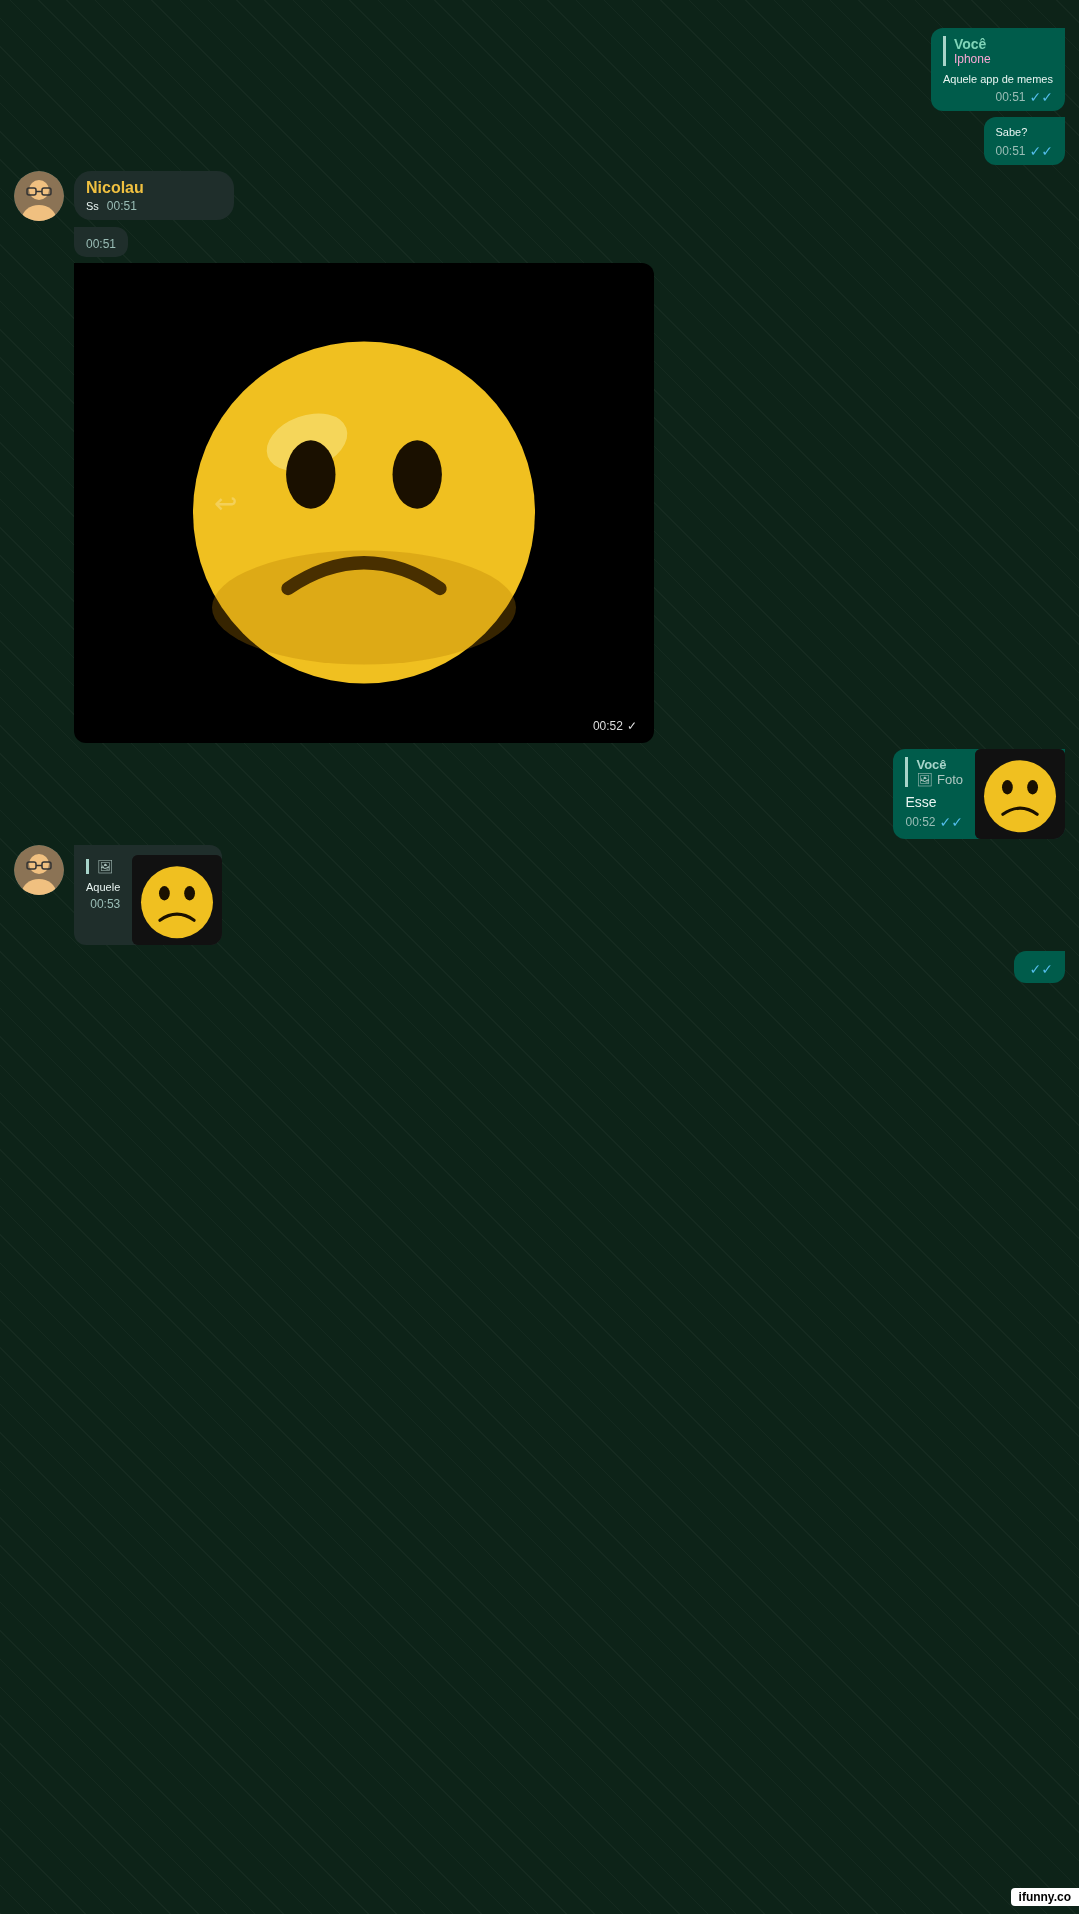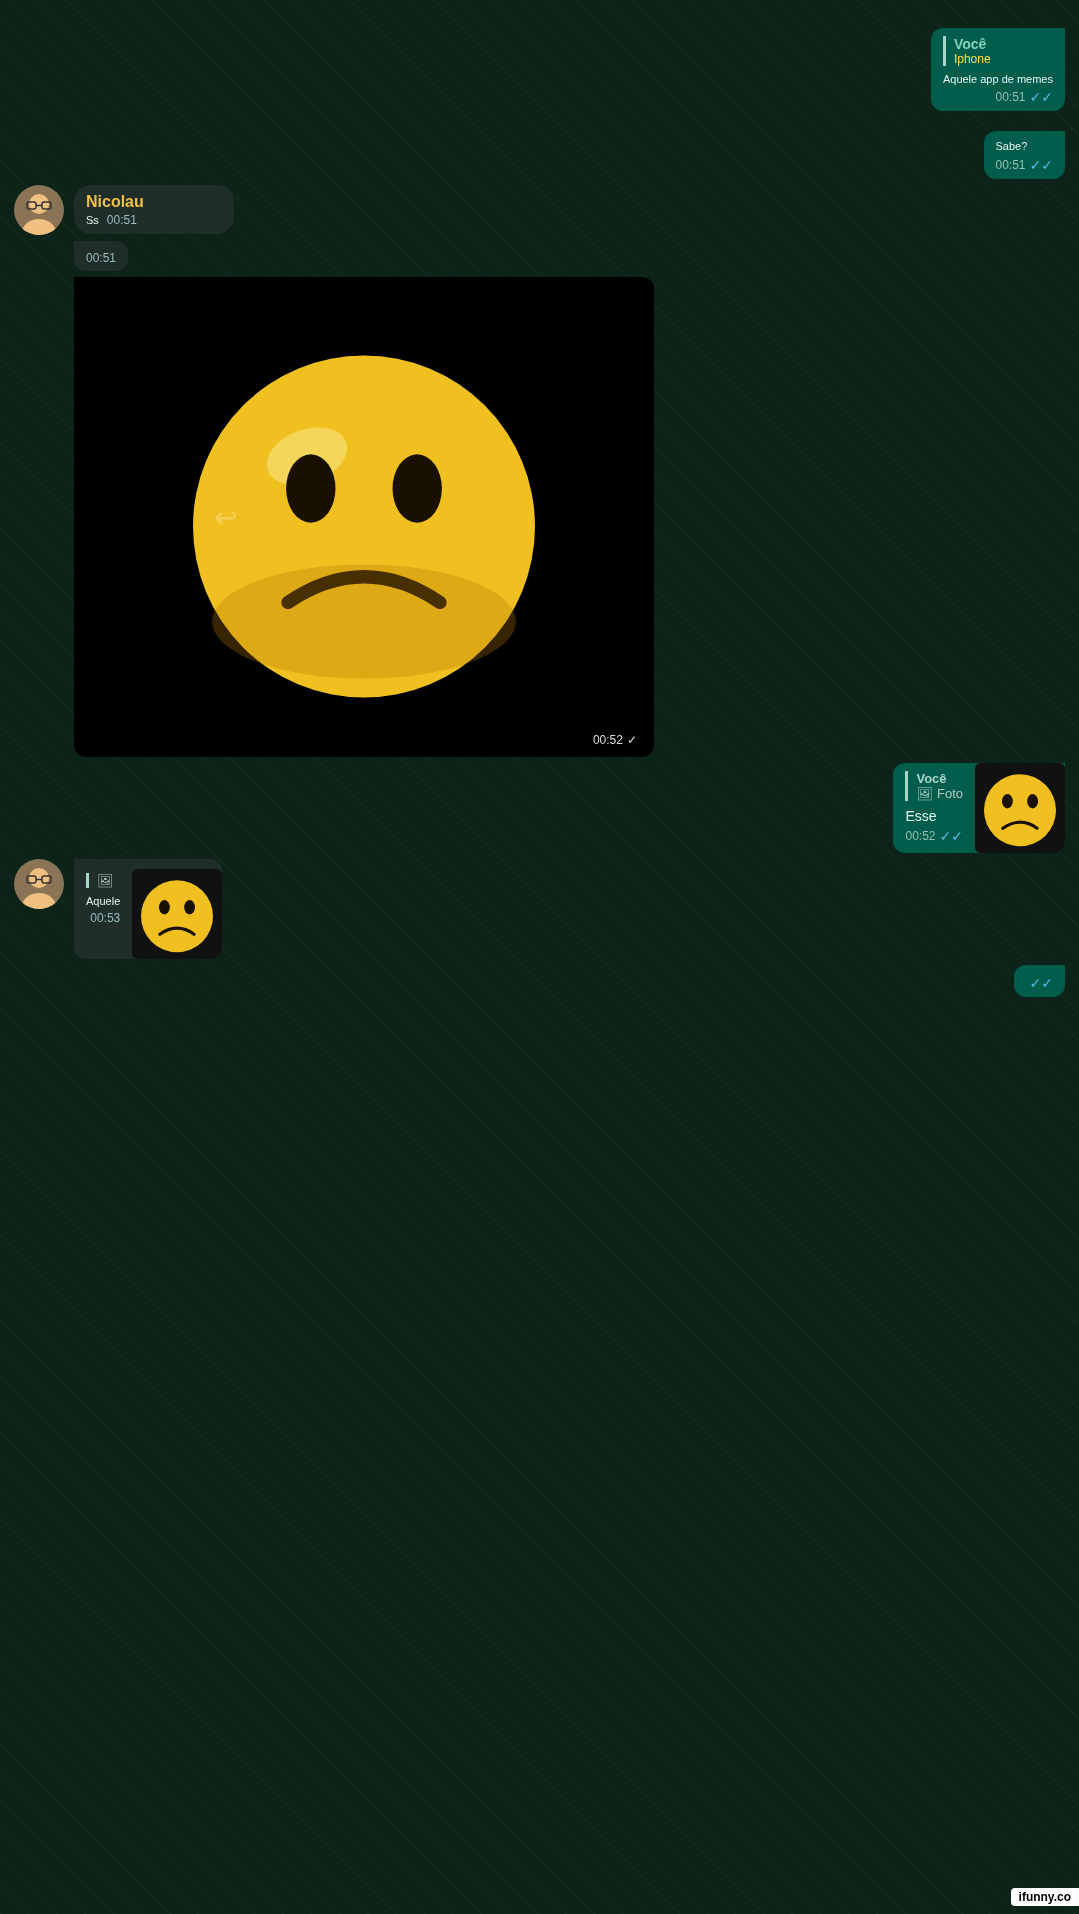--- a/index.html
+++ b/index.html
@@ -67,21 +67,21 @@
     }
 
     .msg-sender-name {
       font-size: 14px;
       font-weight: 700;
       color: #7fd4b8;
     }
 
     .msg-sender-sub {
       font-size: 12px;
-      color: #fde047;
+      color: #f9a8d4;
     }
 
     .msg-text {
       font-size: 11px;
       color: #e9f5f2;
       line-height: 1.4;
       word-break: break-word;
     }
 
     .msg-link {
@@ -232,21 +232,21 @@
       <div class="msg-sender-name">Você</div>
       <div class="msg-sender-sub">Iphone</div>
     </div>
     <div class="msg-text">Aquele app de memes</div>
     <div class="msg-time">
       <span>00:51</span>
       <span class="check" style="color:#53bdeb;">✓✓</span>
     </div>
   </div>
 
-  <div class="msg-out" style="align-self:flex-end; max-width:360px;margin-top:14px;">
+  <div class="msg-out" style="align-self:flex-end; max-width:360px;">
     <div class="msg-text">Sabe?</div>
     <div class="msg-time">
       <span>00:51</span>
       <span class="check" style="color:#53bdeb;">✓✓</span>
     </div>
   </div>
 
   <div class="msg-row-in">
     <div class="avatar">
 

